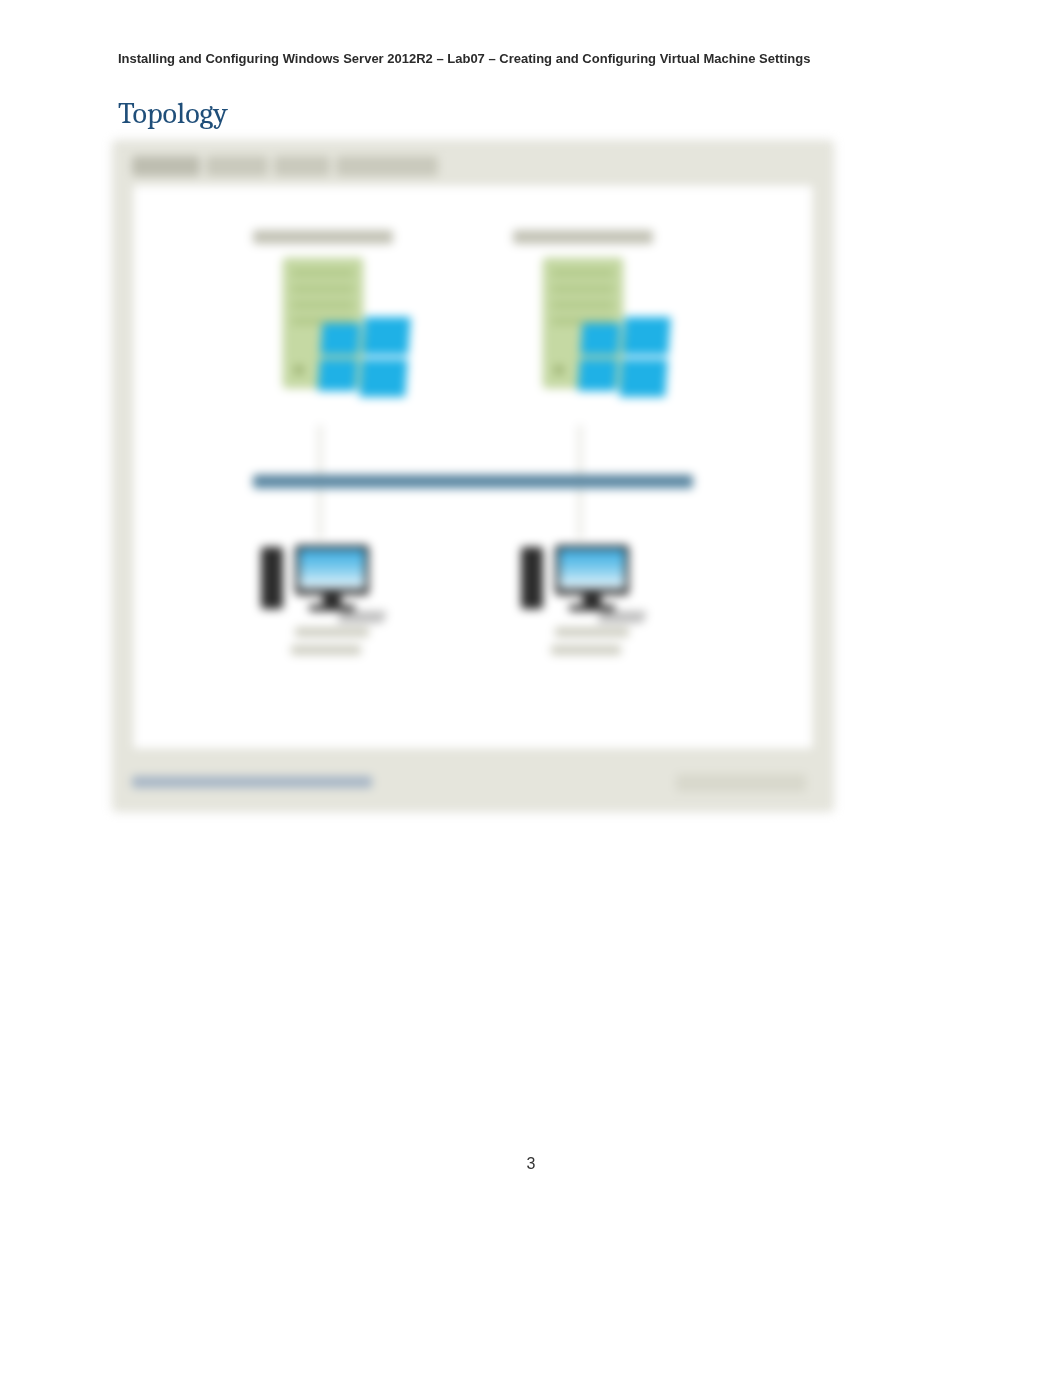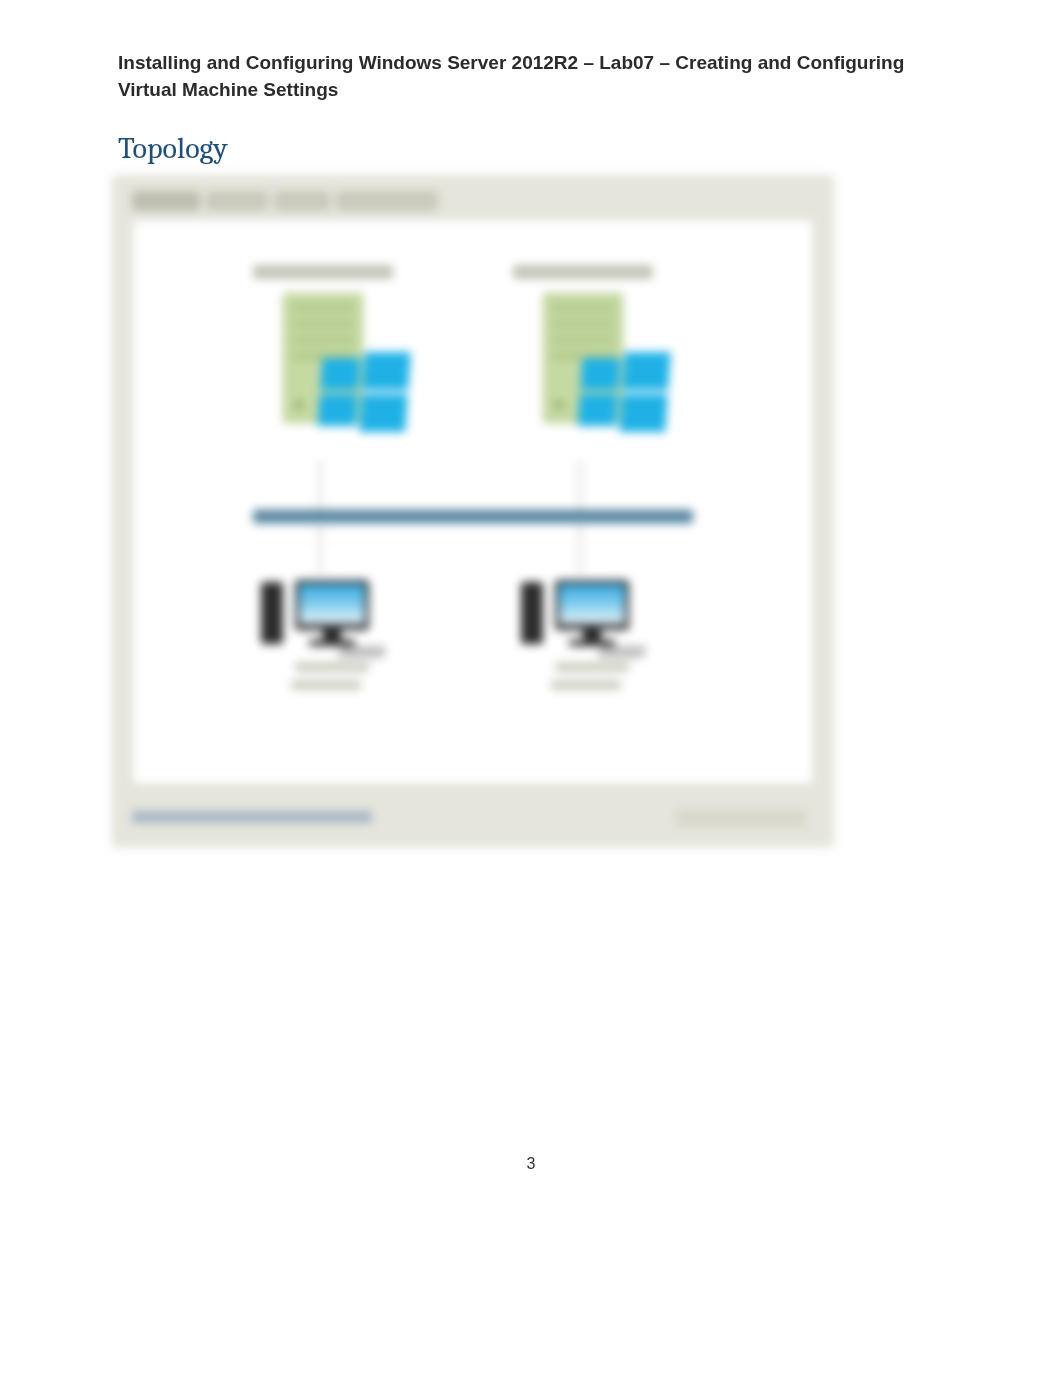--- a/index.html
+++ b/index.html
@@ -8,21 +8,21 @@
     width: 1062px;
     height: 1377px;
     font-family: "Segoe UI", Tahoma, Geneva, sans-serif;
     position: relative;
     overflow: hidden;
   }
   .page {
     padding: 50px 118px 0 118px;
   }
   .doc-title {
-    font-size: 19px;
+    font-size: 13px;
     font-weight: 600;
     color: #2b2b2b;
     line-height: 1.4;
     margin-bottom: 28px;
   }
   .section-heading {
     font-family: Cambria, Georgia, serif;
     font-size: 30px;
     color: #1f4e79;
     font-weight: 400;

